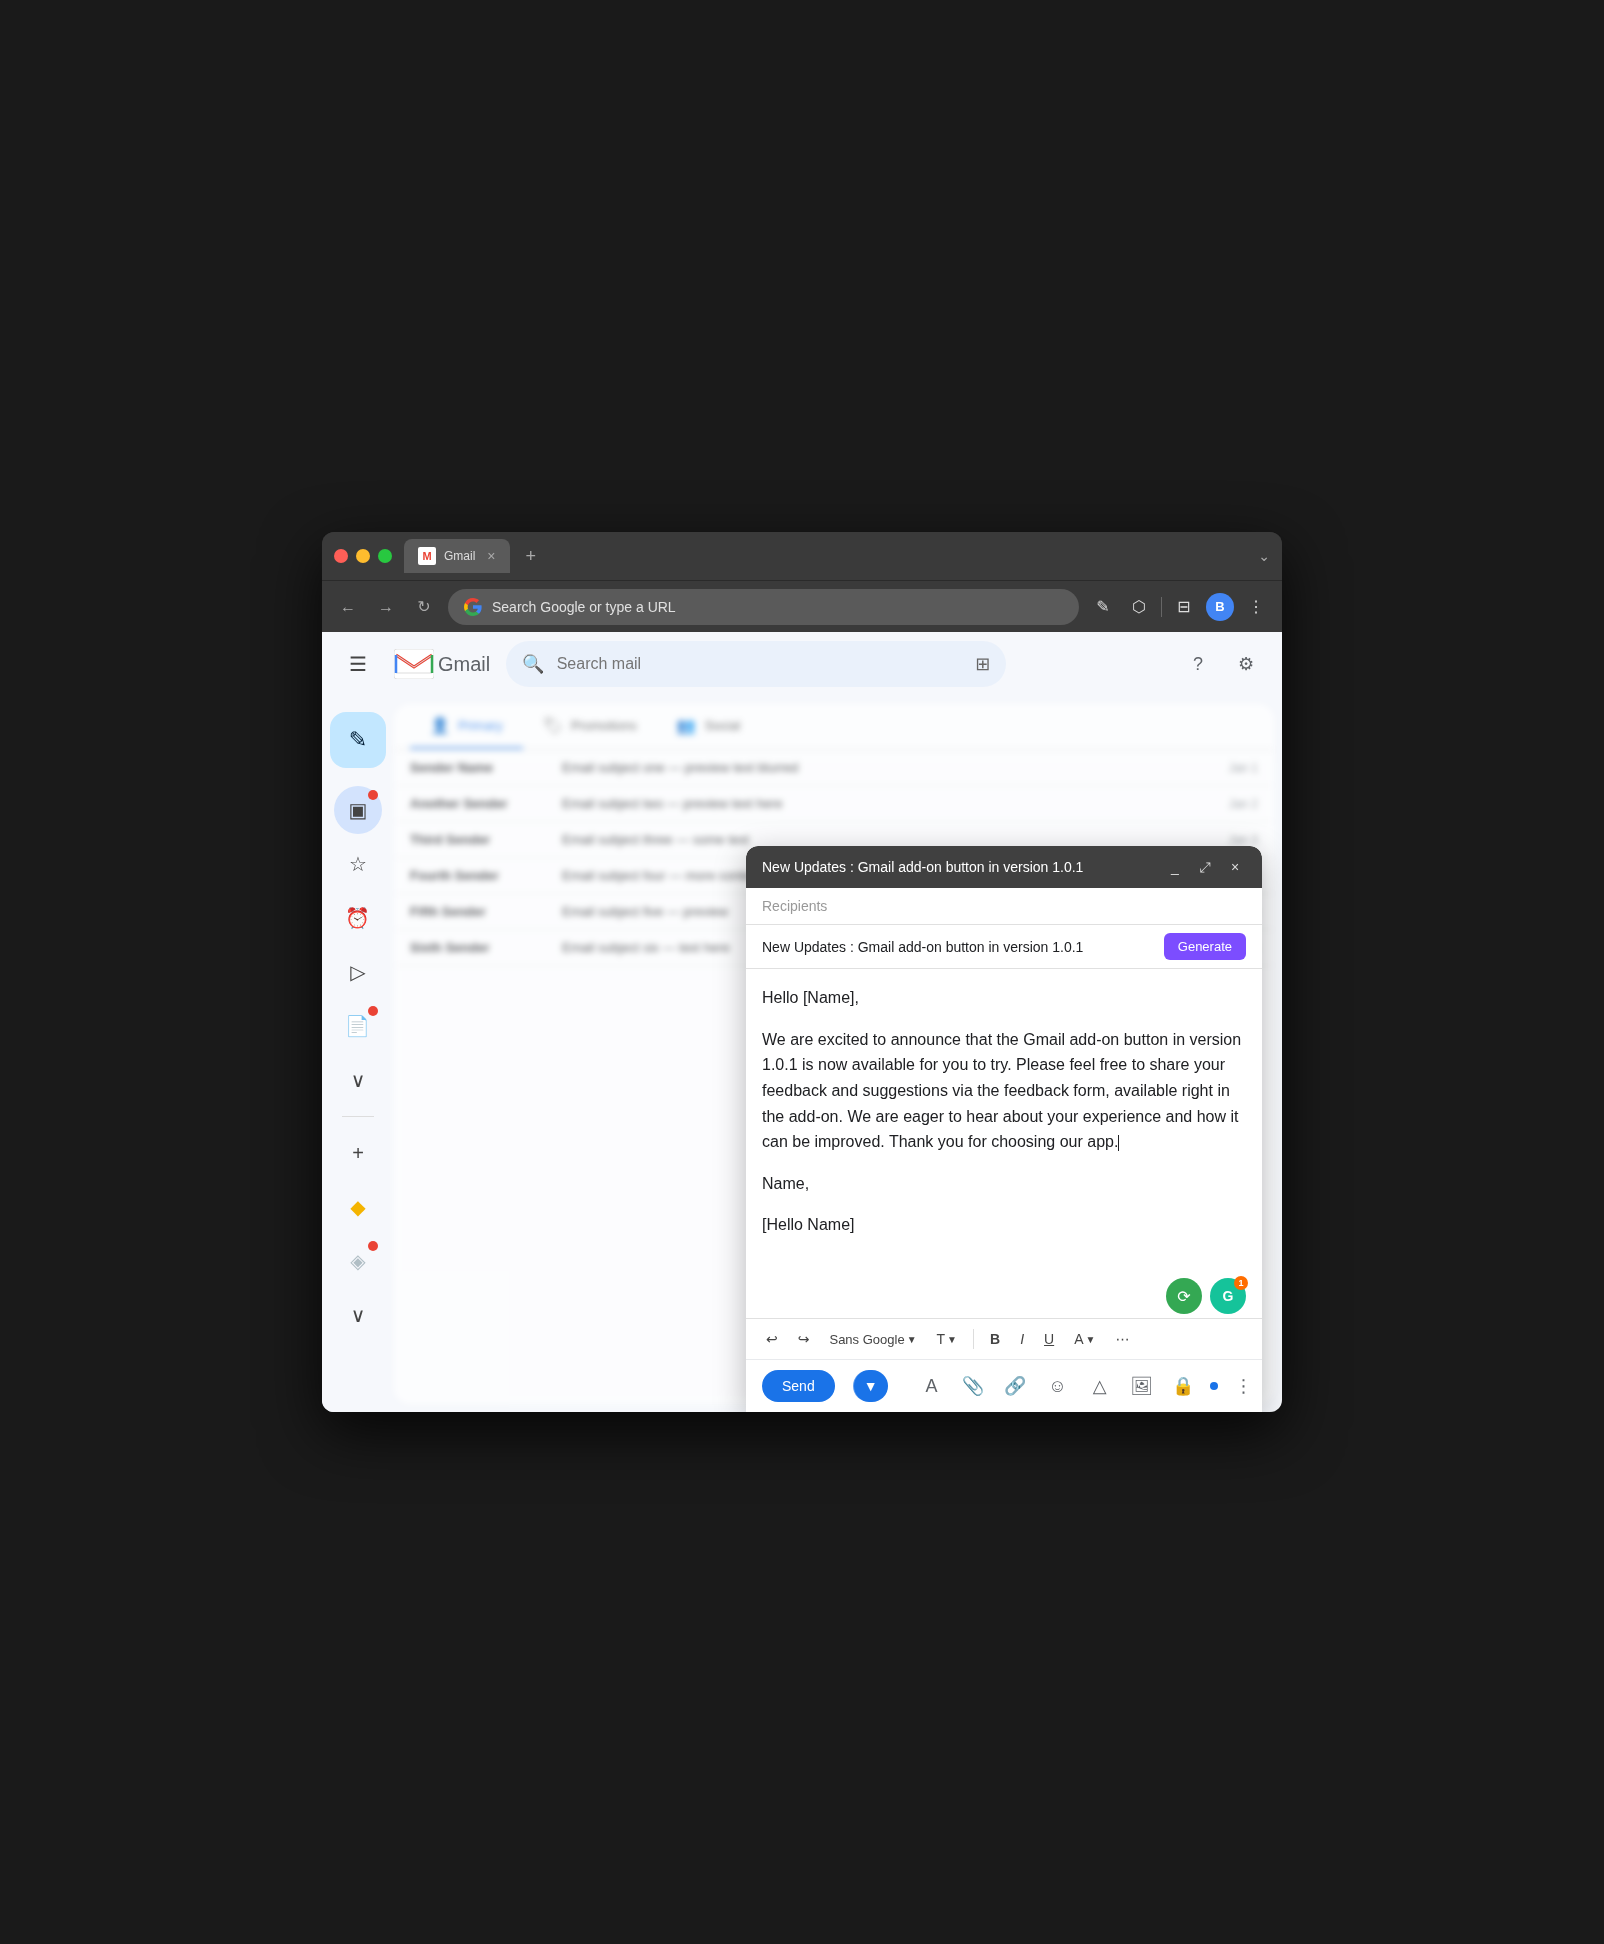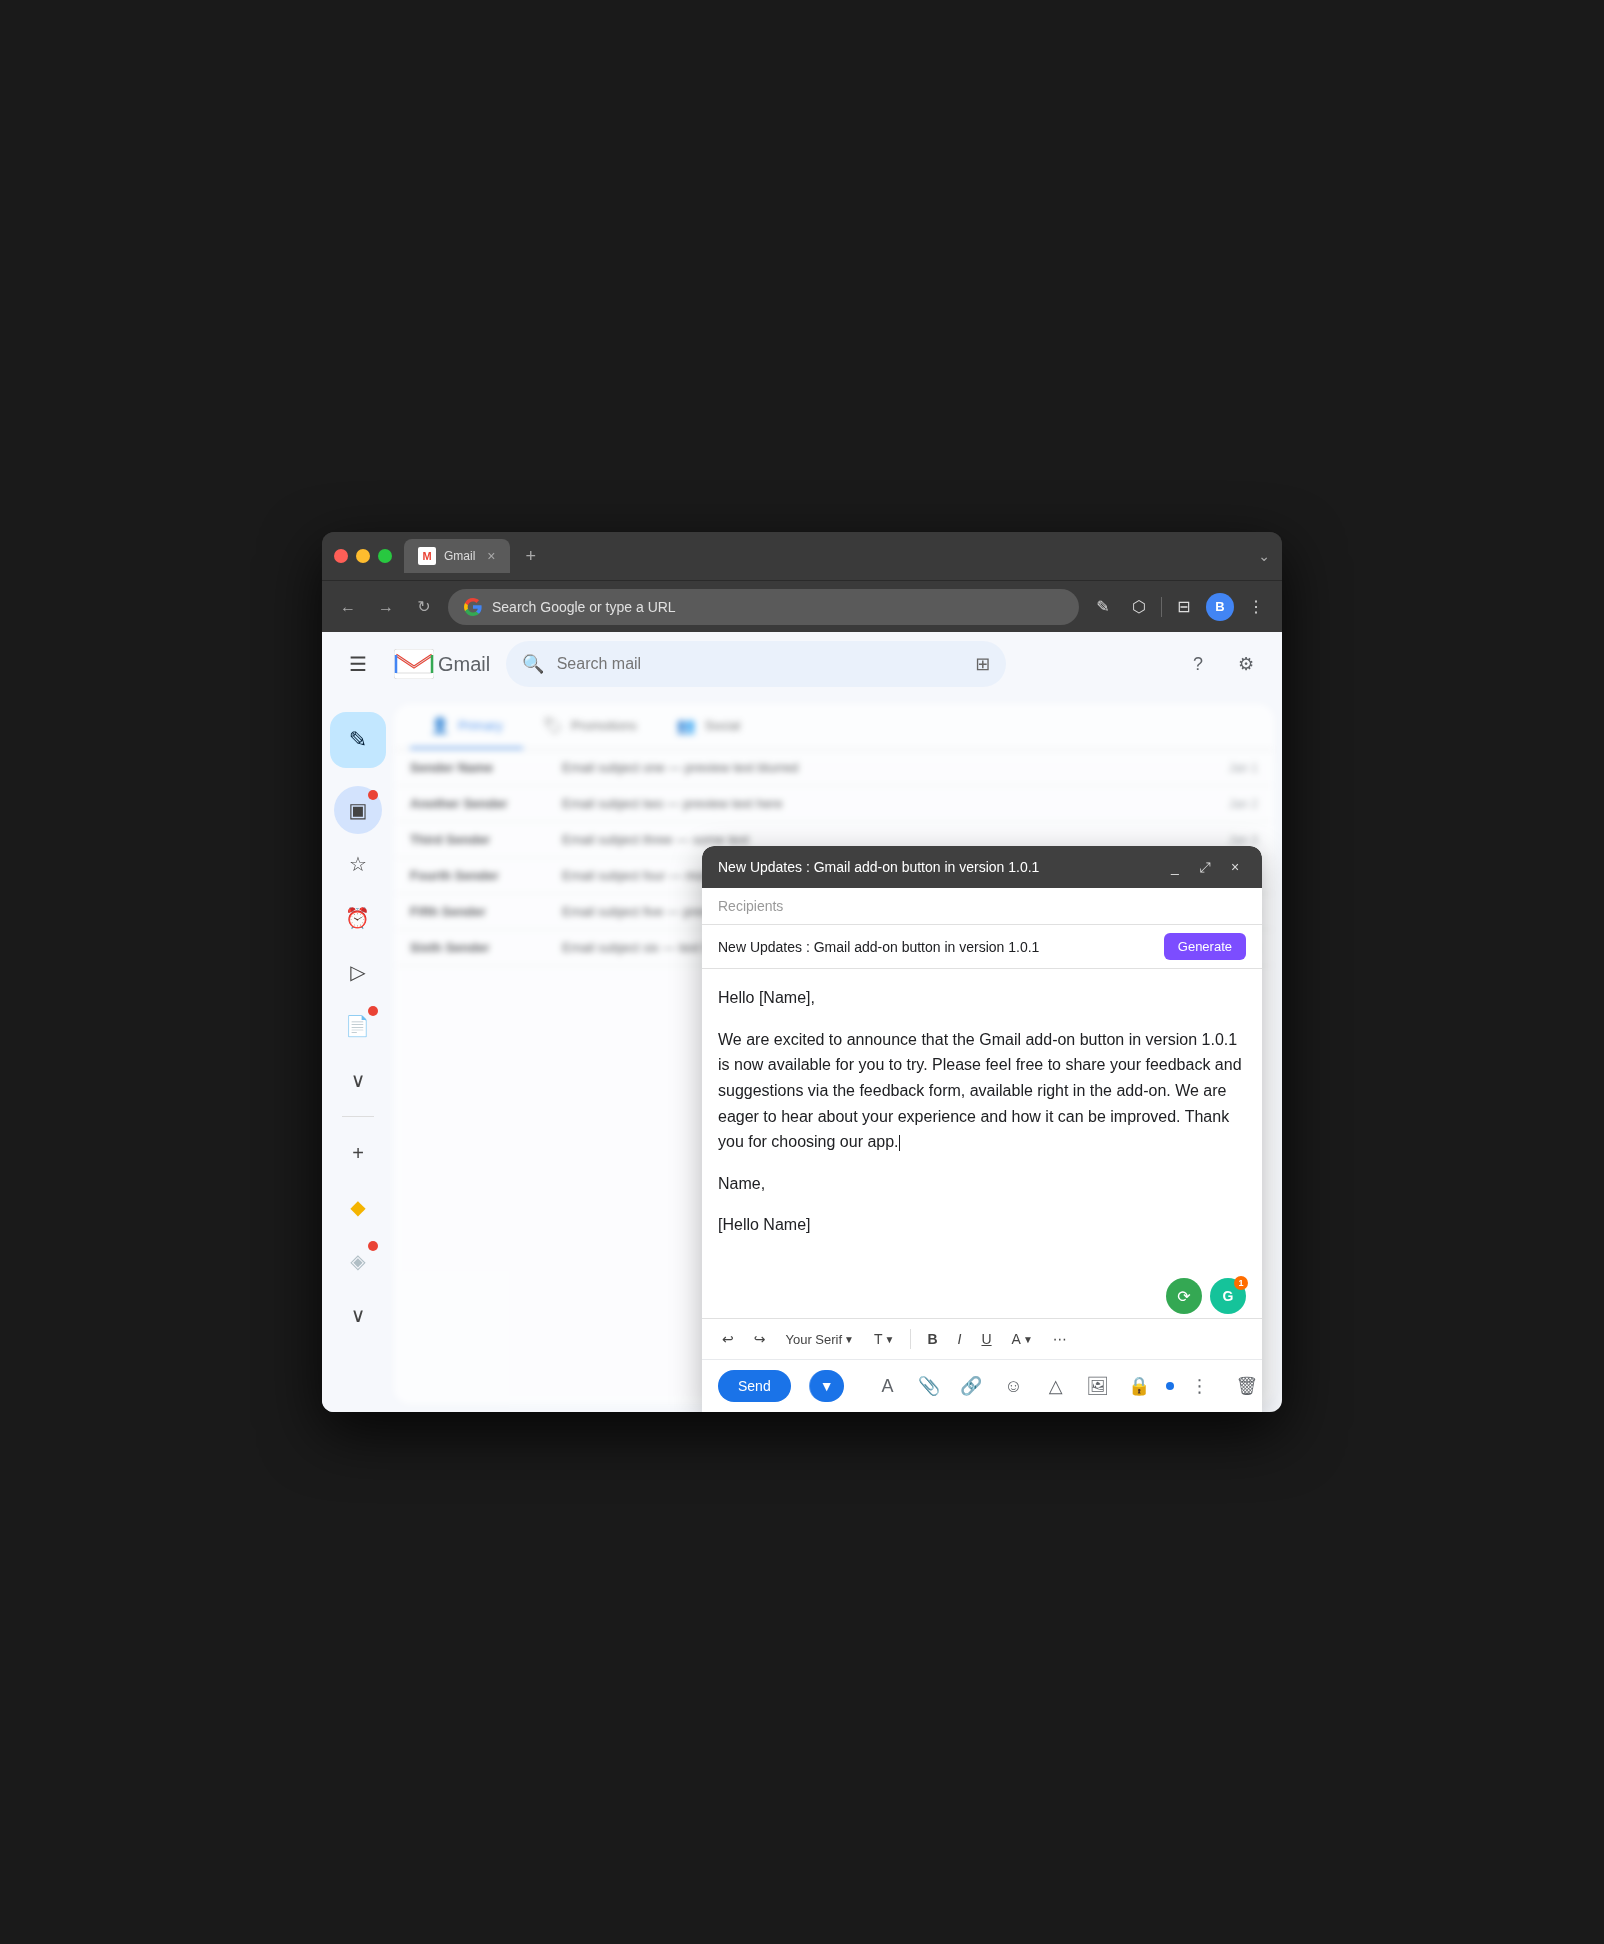--- a/index.html
+++ b/index.html
@@ -351,21 +351,21 @@
       justify-content: center;
       cursor: pointer;
       font-size: 18px;
       color: #5f6368;
     }
     
     .compose-overlay {
       position: absolute;
       right: 20px;
       bottom: 0;
-      width: 560px;
+      width: 516px;
       background: white;
       border-radius: 12px 12px 0 0;
       box-shadow: 0 8px 32px rgba(0,0,0,0.28);
       z-index: 10;
       overflow: hidden;
       margin-top: 24px;
     }
     .compose-header {
       background: #404040;
       padding: 10px 16px;
@@ -772,21 +772,21 @@
         <div class="footer-plugin-icon plugin-grammarly">
           <span>G</span>
           <span class="grammarly-badge">1</span>
         </div>
       </div>
 
       <div class="toolbar-row">
         <button class="toolbar-btn">↩</button>
         <button class="toolbar-btn">↪</button>
         <button class="toolbar-btn">
-          <span class="toolbar-font">Your Serif</span>
+          <span class="toolbar-font">Sans Google</span>
           <span style="font-size:10px;">▼</span>
         </button>
         <button class="toolbar-btn">
           <span>T</span>
           <span style="font-size:10px;">▼</span>
         </button>
         <div class="toolbar-divider"></div>
         <button class="toolbar-btn" style="font-weight:bold;">
           <span>B</span>
         </button>

